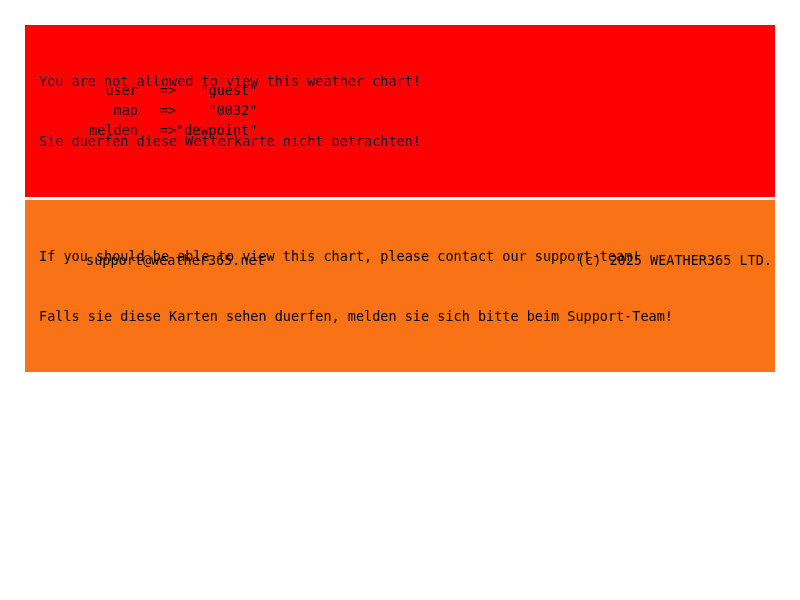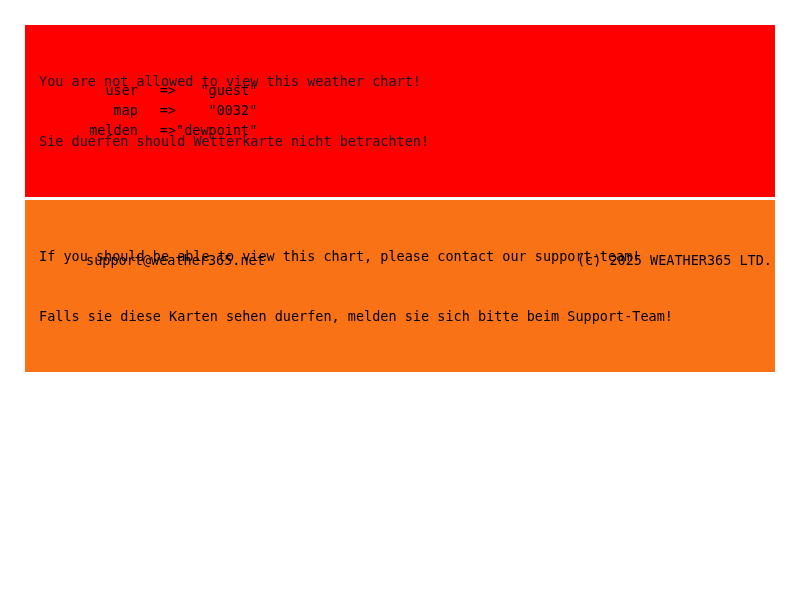--- a/index.html
+++ b/index.html
@@ -81,21 +81,21 @@
     margin-left: 48px;
   }
 </style>
 </head>
 <body>
 
 <div class="page">
 
   <div class="banner banner-error">
     <span class="line">You are not allowed to view this weather chart!</span>
-    <span class="line">Sie duerfen should Wetterkarte nicht betrachten!</span>
+    <span class="line">Sie duerfen diese Wetterkarte nicht betrachten!</span>
   </div>
 
   <div class="params">
     <table>
       <tbody>
         <tr>
           <td class="col-key">user</td>
           <td class="col-arrow">=&gt;</td>
           <td class="col-val">"guest"</td>
         </tr>

